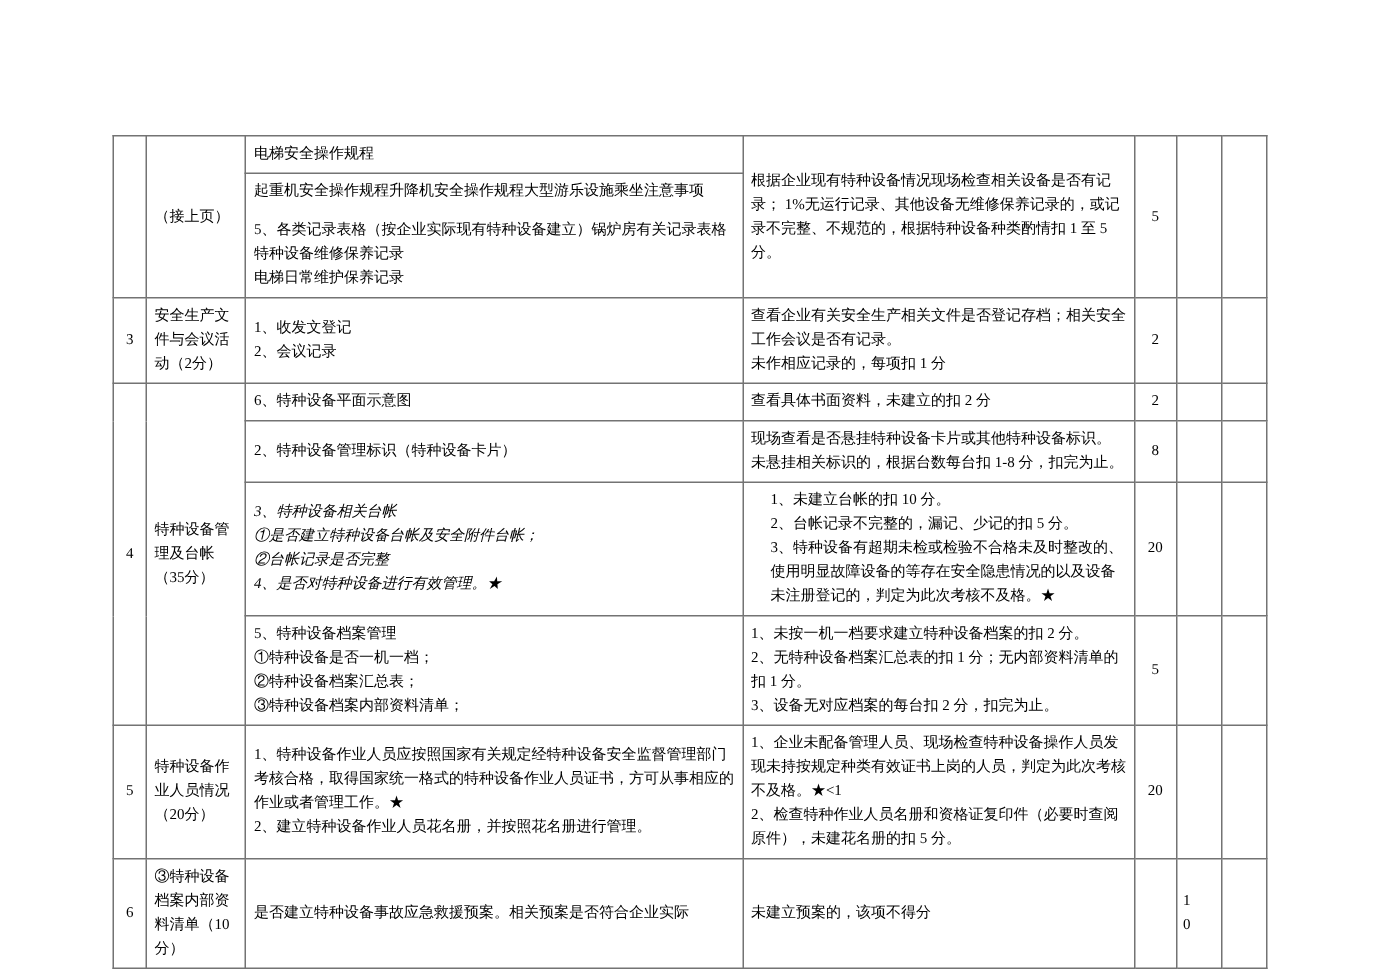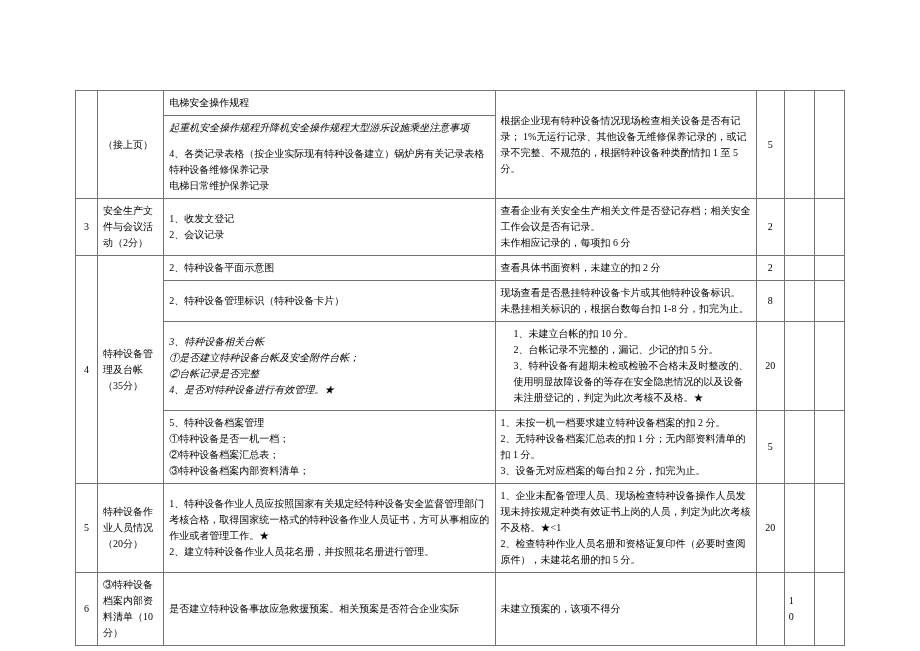--- a/index.html
+++ b/index.html
@@ -35,41 +35,41 @@
         <td rowspan="2">（接上页）</td>
         <td>电梯安全操作规程</td>
         <td rowspan="2">根据企业现有特种设备情况现场检查相关设备是否有记录；
 1%无运行记录、其他设备无维修保养记录的，或记录不完整、不规范的，根据特种设备种类酌情扣 1 至 5 分。</td>
         <td rowspan="2" style="text-align:center;">5</td>
         <td rowspan="2"></td>
         <td rowspan="2"></td>
       </tr>
       <tr>
         <td>
-          <div style="margin-bottom:10px;font-style:italic;">起重机安全操作规程升降机安全操作规程大型游乐设施乘坐注意事项</div>
-          <div style="white-space:pre-line;">4、各类记录表格（按企业实际现有特种设备建立）锅炉房有关记录表格
+          <div style="margin-bottom:10px;">起重机安全操作规程升降机安全操作规程大型游乐设施乘坐注意事项</div>
+          <div style="white-space:pre-line;">5、各类记录表格（按企业实际现有特种设备建立）锅炉房有关记录表格
 特种设备维修保养记录
 电梯日常维护保养记录</div>
         </td>
       </tr>
       <tr>
         <td style="text-align:center;">3</td>
         <td>安全生产文件与会议活动（2分）</td>
         <td style="white-space:pre-line;margin-top:25px;">1、收发文登记
 2、会议记录</td>
         <td style="white-space:pre-line;">查看企业有关安全生产相关文件是否登记存档；相关安全工作会议是否有记录。
-未作相应记录的，每项扣 6 分</td>
+未作相应记录的，每项扣 1 分</td>
         <td style="text-align:center;">2</td>
         <td></td>
         <td></td>
       </tr>
       <tr>
         <td rowspan="4" style="text-align:center;">4</td>
         <td rowspan="4">特种设备管理及台帐（35分）</td>
-        <td>2、特种设备平面示意图</td>
+        <td>6、特种设备平面示意图</td>
         <td>查看具体书面资料，未建立的扣 2 分</td>
         <td style="text-align:center;">2</td>
         <td></td>
         <td></td>
       </tr>
       <tr>
         <td>2、特种设备管理标识（特种设备卡片）</td>
         <td style="white-space:pre-line;margin-left:24px;">现场查看是否悬挂特种设备卡片或其他特种设备标识。
 未悬挂相关标识的，根据台数每台扣 1-8 分，扣完为止。</td>
         <td style="text-align:center;">8</td>

